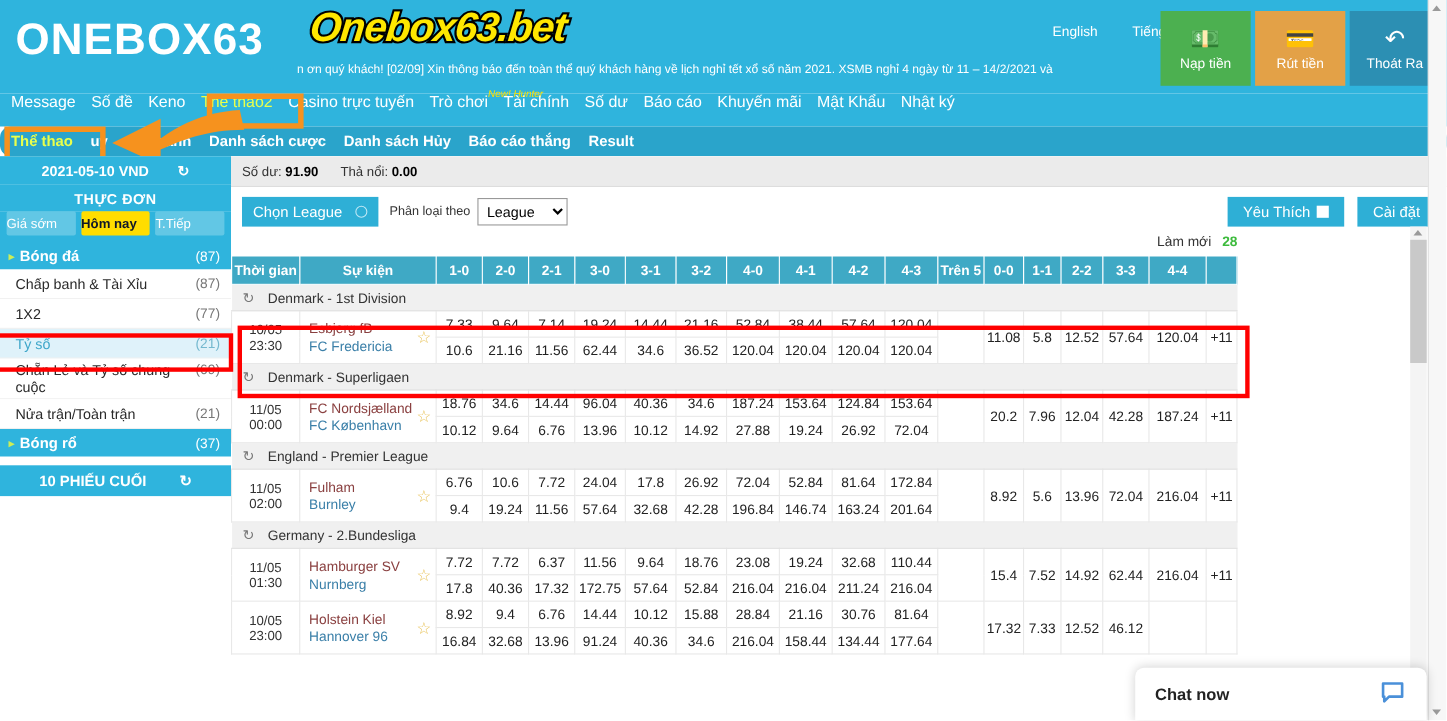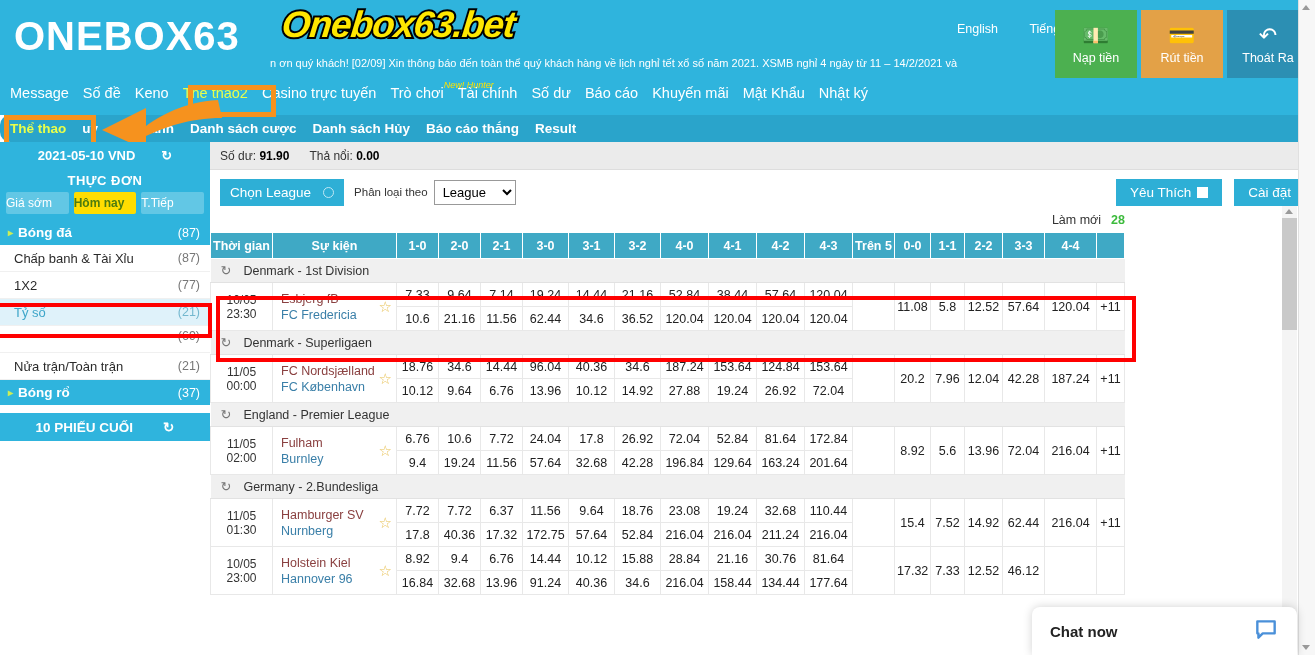--- a/index.html
+++ b/index.html
@@ -101,21 +101,21 @@
     height: 24px; background: #2fb4dd; color: #fff; font-size: 13px; font-weight: bold;
     display: flex; align-items: center; justify-content: center; letter-spacing: .5px;
   }
   .sb-tabs {
     background: #2fb4dd; padding: 0 6px 6px; display: flex; gap: 5px;
   }
   .sb-tab {
     flex: 1; text-align: left; font-size: 12px; padding: 4px 0;
     background: #62c7e5; color: #ffffff; border-radius: 2px; cursor: pointer;
   }
-  .sb-tab.on { background: #ffdd00; color: #4d7c0f; font-weight: bold; }
+  .sb-tab.on { background: #ffdd00; color: #0f172a; font-weight: bold; }
   .sb-group {
     height: 25px; background: #2fb4dd; color: #ffffff; font-size: 13.5px; font-weight: bold;
     display: flex; align-items: center; padding: 0 10px 0 8px; cursor: pointer;
   }
   .sb-group .caret { color: #cdee55; font-size: 10px; margin-right: 5px; }
   .sb-group .cnt { margin-left: auto; font-weight: normal; font-size: 12.5px; }
   .sb-item {
     min-height: 27px; color: #2a2a2a; font-size: 13px;
     display: flex; align-items: center; padding: 3px 10px 3px 14px;
     border-bottom: 1px solid #f0f0f0; cursor: pointer; background: #fff;
@@ -299,20 +299,21 @@
       </div>
       <div class="sb-item">
         <span>1X2</span>
         <span class="cnt">(77)</span>
       </div>
       <div class="sb-item sel">
         <span>Tỷ số</span>
         <span class="cnt">(21)</span>
       </div>
       <div class="sb-item" style="align-items:flex-start;">
+        <span style="max-width:150px;">Chẵn Lẻ và Tỷ số chung cuộc</span>
         <span class="cnt">(69)</span>
       </div>
       <div class="sb-item">
         <span>Nửa trận/Toàn trận</span>
         <span class="cnt">(21)</span>
       </div>
 
       <div class="sb-group">
         <span class="caret">▸</span>
         <span>Bóng rổ</span>
@@ -550,21 +551,21 @@
             <td class="plus" rowspan="2">+11</td>
           </tr>
           <tr>
             <td class="cell">9.4</td>
             <td class="cell">19.24</td>
             <td class="cell">11.56</td>
             <td class="cell">57.64</td>
             <td class="cell">32.68</td>
             <td class="cell">42.28</td>
             <td class="cell">196.84</td>
-            <td class="cell">129.64</td>
+            <td class="cell">146.74</td>
             <td class="cell">163.24</td>
             <td class="cell">201.64</td>
           </tr>
 
           <tr class="league-row">
             <td colspan="19">
               <span class="ic">↻</span><span>Germany - 2.Bundesliga</span>
             </td>
           </tr>
           <tr>

